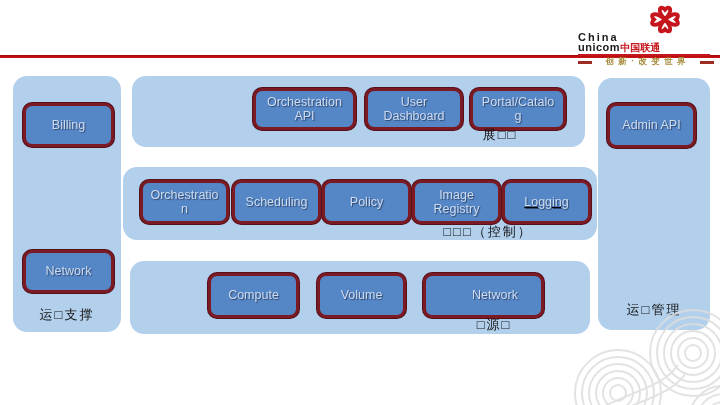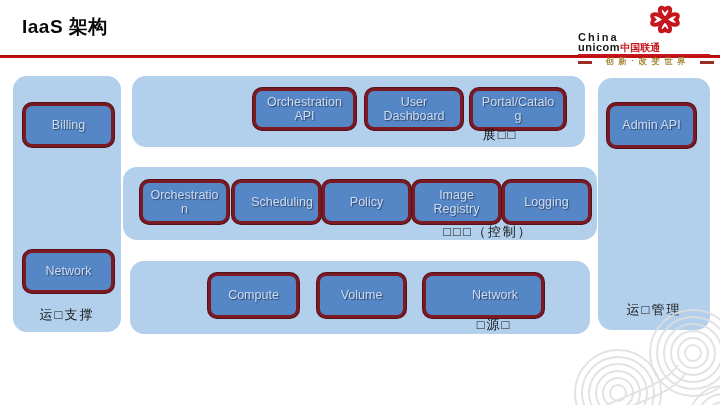--- a/index.html
+++ b/index.html
@@ -30,21 +30,20 @@
         padding:0 5px;overflow-wrap:anywhere;word-break:break-word;}
   .caption{position:absolute;font-size:13px;color:#141414;text-align:center;letter-spacing:2px;white-space:nowrap;}
 
   .watermark{position:absolute;right:-28px;bottom:-30px;width:210px;height:160px;opacity:0.85;}
 </style>
 </head>
 <body>
 
 <div class="slide">
 
-  <div class="title">IaaS 架构</div>
   <div class="rule"></div>
 
   <div class="logo">
     <svg class="logo-knot" viewBox="0 0 60 48">
       <g fill="none" stroke="#c5161d" stroke-width="6" stroke-linecap="round">
         <path d="M30 24 C 16 8, 23 1, 30 9 C 37 1, 44 8, 30 24"></path>
         <path d="M30 24 C 16 40, 23 47, 30 39 C 37 47, 44 40, 30 24"></path>
         <path d="M30 24 C 14 10, 5 17, 13 24 C 5 31, 14 38, 30 24"></path>
         <path d="M30 24 C 46 10, 55 17, 47 24 C 55 31, 46 38, 30 24"></path>
       </g>
@@ -82,30 +81,30 @@
     <span class="node-label" style="max-width:70px;">User Dashboard</span>
     </div>
   <div class="node" style="left:470px;top:88px;width:90px;height:36px;">
     <span class="node-label" style="max-width:74px;">Portal/Catalog</span>
     </div>
   <div class="caption" style="left:440px;top:126px;width:120px;">展□□</div>
 
   <div class="node" style="left:140px;top:180px;width:83px;height:38px;">
     <span class="node-label">Orchestration</span>
     </div>
-  <div class="node" style="left:232px;top:180px;width:83px;height:38px;justify-content:flex-end;">
+  <div class="node" style="left:232px;top:180px;width:83px;height:38px;">
     <span class="node-label">Scheduling</span>
     </div>
   <div class="node" style="left:412px;top:180px;width:83px;height:38px;">
     <span class="node-label" style="max-width:60px;">Image Registry</span>
     </div>
   <div class="node" style="left:322px;top:180px;width:83px;height:38px;">
     <span class="node-label">Policy</span>
     </div>
-  <div class="node" style="left:502px;top:180px;width:83px;height:38px;">
+  <div class="node" style="left:502px;top:180px;width:83px;height:38px;text-decoration:underline;">
     <span class="node-label">Logging</span>
     </div>
   <div class="caption" style="left:398px;top:223px;width:180px;">□□□（控制）</div>
 
   <div class="node" style="left:208px;top:273px;width:85px;height:39px;">
     <span class="node-label">Compute</span>
     </div>
   <div class="node" style="left:317px;top:273px;width:83px;height:39px;">
     <span class="node-label">Volume</span>
     </div>

